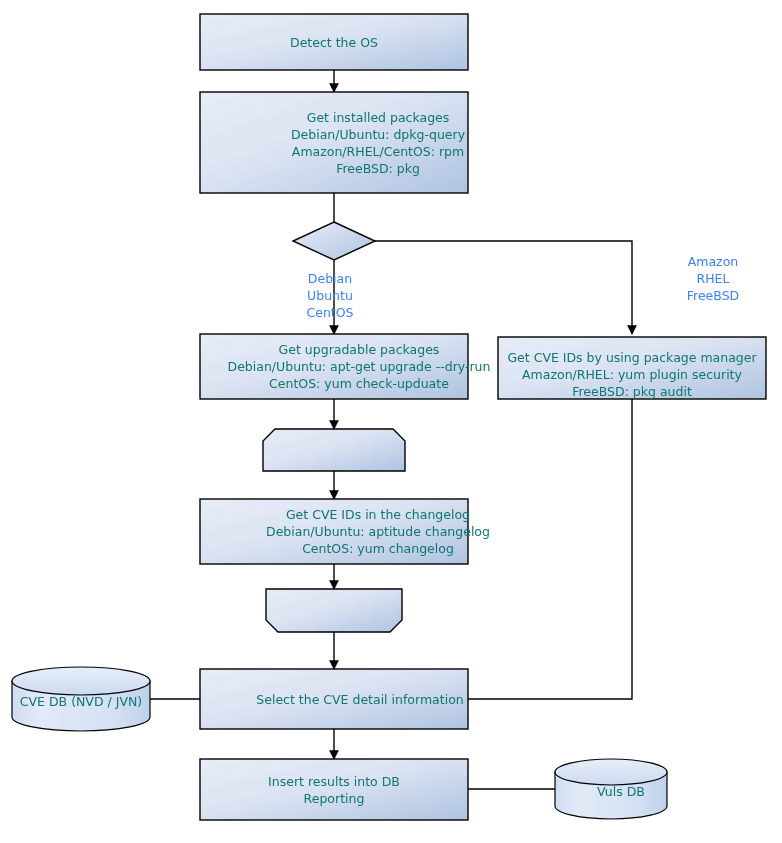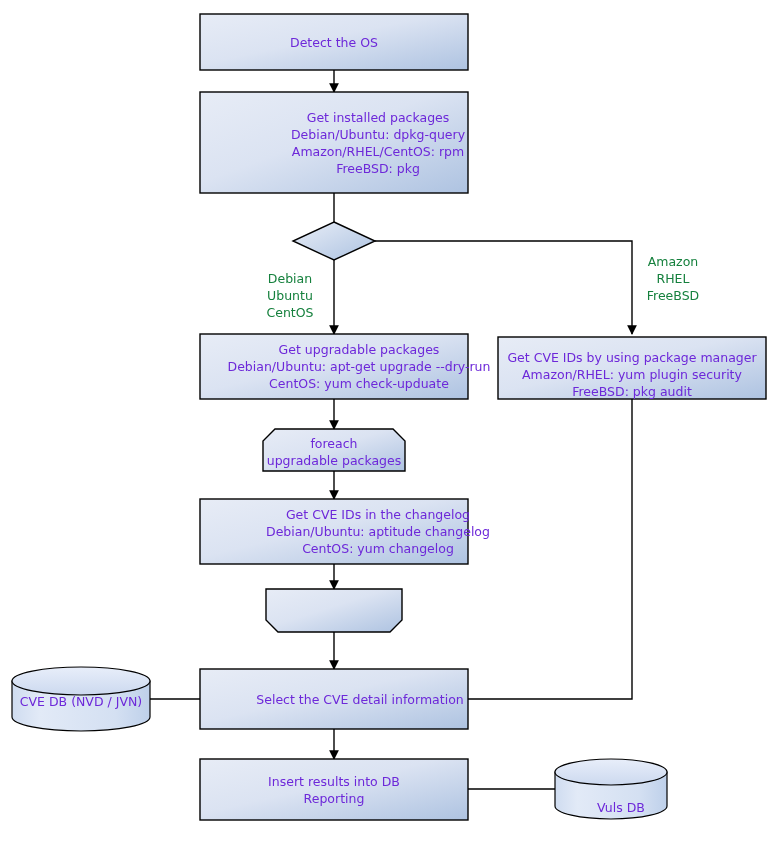--- a/index.html
+++ b/index.html
@@ -3,33 +3,34 @@
 <meta charset="utf-8">
 <style>
   html,body{margin:0;padding:0;background:#ffffff;}
   body{width:782px;height:843px;font-family:"DejaVu Sans","Liberation Sans",sans-serif;}
   #stage{position:relative;width:782px;height:843px;overflow:hidden;background:#fff;}
   svg.layer{position:absolute;left:0;top:0;width:782px;height:843px;}
   .nodetext{
     position:absolute;
     display:flex;align-items:center;justify-content:center;
     text-align:center;
-    color:#6d28d9;
+    color:#0f766e;
     font-size:12.5px;
     line-height:17px;
     white-space:pre-line;
     pointer-events:none;
   }
   .edgelabel{
     position:absolute;
     text-align:center;
-    color:#15803d;
+    color:#3b82f6;
     font-size:12.5px;
     line-height:17px;
     white-space:pre-line;
+    padding-left:40px;
   }
 </style>
 </head>
 <body>
 
 <div id="stage">
 
   <svg class="layer" viewBox="0 0 782 843">
     <defs>
       <linearGradient id="boxgrad" x1="0" y1="0" x2="1" y2="1">
@@ -130,30 +131,28 @@
 FreeBSD</div>
 
   <div class="nodetext" style="left:200px;top:334px;width:268px;height:65px;margin-left:25px;">Get upgradable packages
 Debian/Ubuntu: apt-get upgrade --dry-run
 CentOS: yum check-upduate</div>
 
   <div class="nodetext" style="left:498px;top:337px;width:268px;height:74px;">Get CVE IDs by using package manager
 Amazon/RHEL: yum plugin security
 FreeBSD: pkg audit</div>
 
-  <div class="nodetext" style="left:263px;top:432px;width:142px;height:39px;">foreach
-upgradable  packages</div>
 
   <div class="nodetext" style="left:200px;top:499px;width:268px;height:65px;padding-left:44px;">Get CVE IDs in the changelog
 Debian/Ubuntu: aptitude changelog
 CentOS: yum changelog</div>
 
 
   <div class="nodetext" style="left:12px;top:685px;width:138px;height:32px;">CVE DB (NVD / JVN)</div>
 
   <div class="nodetext" style="left:200px;top:669px;width:320px;height:60px;">Select the CVE detail information</div>
 
   <div class="nodetext" style="left:200px;top:759px;width:268px;height:61px;">Insert results into DB
 Reporting</div>
 
-  <div class="nodetext" style="left:555px;top:776px;width:132px;height:30px;margin-top:16px;">Vuls DB</div>
+  <div class="nodetext" style="left:555px;top:776px;width:132px;height:30px;">Vuls DB</div>
 
 </div>
 
 </body></html>

